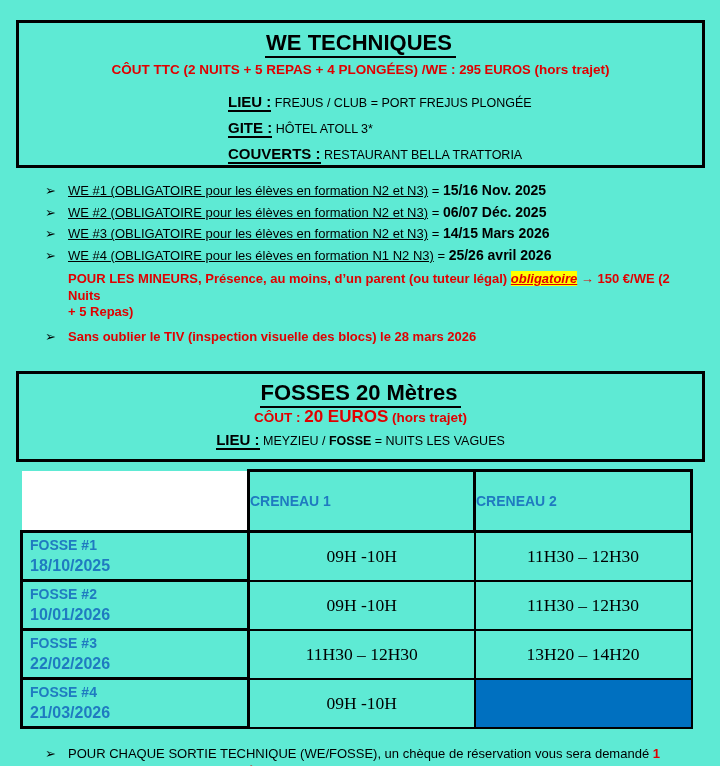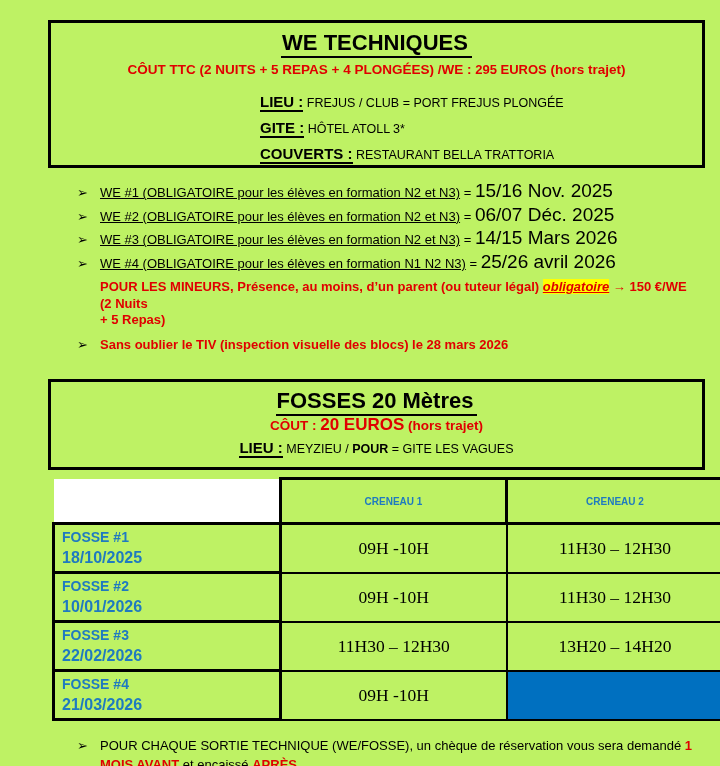--- a/index.html
+++ b/index.html
@@ -4,52 +4,52 @@
 <style>
   :root{
     --red:#e00000;
     --blue-text:#1f7ac0;
     --blue-fill:#0070c0;
     --hl:#ffff00;
   }
   *{margin:0;padding:0;box-sizing:border-box;}
   html,body{background:#ffffff;}
   .page{
-    width:720px;height:766px;background:#bef264;color:#000;
-    font-family:"Liberation Sans",sans-serif;overflow:hidden;position:relative;padding-left:32px;
+    width:720px;height:766px;background:#5eead4;color:#000;
+    font-family:"Liberation Sans",sans-serif;overflow:hidden;position:relative;
   }
   
   .boxed{border:3px solid #000;}
   .box-we{margin:20px 15px 0 16px;height:148px;padding-top:7px;}
   .box-fosses{margin:24px 15px 0 16px;height:91px;padding-top:6px;text-align:center;}
   .box-title{text-align:center;font-weight:bold;font-size:22px;line-height:26px;}
   .box-title .u{border-bottom:2.5px solid #000;padding:0 4px 1px 1px;}
   .cost-line{text-align:center;color:var(--red);font-weight:bold;font-size:13.5px;margin-top:3px;line-height:22px;}
   .cost-line .big{font-size:13px;}
   .info-block{margin:12px 0 0 209px;}
   .info-line{margin-bottom:7px;font-size:12.5px;line-height:18px;white-space:nowrap;}
   .info-label{font-weight:bold;font-size:15px;border-bottom:2px solid #000;padding-bottom:0px;}
   .box-fosses .lieu-center{font-size:12.5px;margin-top:2px;}
   .box-fosses .lieu-center .bold{font-weight:bold;}
   
   .bullets{margin-top:12px;}
   .bullet-row{display:flex;align-items:baseline;margin:0 0 0 45px;line-height:21.5px;font-size:13px;}
   .arrow-glyph{width:23px;flex:0 0 23px;font-size:13px;color:#000;}
   .we-underline{text-decoration:underline;}
-  .we-date{font-weight:normal;font-size:19px;}
+  .we-date{font-weight:bold;font-size:14px;}
   
   .minors{margin:5px 30px 0 68px;color:var(--red);font-weight:bold;font-size:13px;line-height:16.5px;}
   .minors .it{}
   .minors .hl{font-style:italic;background:var(--hl);text-decoration:underline;}
   .tiv{margin-top:5px;}
   .tiv .red-text{color:var(--red);font-weight:bold;}
   
   table.fosses{border-collapse:collapse;margin:7px 0 0 20px;table-layout:fixed;width:670px;}
   td,th{overflow:hidden;}
-  th.creneau{border:3px solid #000;height:45px;color:var(--blue-text);font-size:10px;font-weight:bold;text-align:center;}
+  th.creneau{border:3px solid #000;height:61px;color:var(--blue-text);font-size:14px;font-weight:bold;text-align:left;}
   td.corner{border:none;background:#fff;}
   td.fosse{border:3px solid #000;color:var(--blue-text);font-weight:bold;text-align:left;
            padding-left:7px;height:49px;vertical-align:middle;}
   td.fosse .f-name{display:block;font-size:14px;line-height:20px;}
   td.fosse .f-date{display:block;font-size:16px;line-height:22px;}
   td.time{border:2px solid #000;font-family:"Liberation Serif",serif;font-size:17.5px;
           text-align:center;vertical-align:middle;height:49px;}
   td.blue-fill{background:var(--blue-fill);}
   
   .footnote{display:flex;align-items:baseline;margin:15px 0 0 45px;font-size:13px;line-height:19px;}
@@ -112,21 +112,21 @@
   </div>
 
   <section class="boxed box-fosses">
     <div class="box-title">
       <span class="u">FOSSES 20 Mètres</span>
     </div>
     <div class="cost-line" style="margin-top:0;text-align:center;">
       <span>CÔUT : </span><span class="big" style="font-size:17px;">20 EUROS</span><span> (hors trajet)</span>
     </div>
     <div class="lieu-center">
-      <span class="info-label">LIEU :</span><span> MEYZIEU / </span><span class="bold">POUR</span><span> = GITE LES VAGUES</span>
+      <span class="info-label">LIEU :</span><span> MEYZIEU / </span><span class="bold">FOSSE</span><span> = NUITS LES VAGUES</span>
     </div>
   </section>
 
   <table class="fosses">
     <colgroup>
         <col style="width:227px">
         <col style="width:226px">
         <col style="width:217px">
       </colgroup>
     <tbody>

